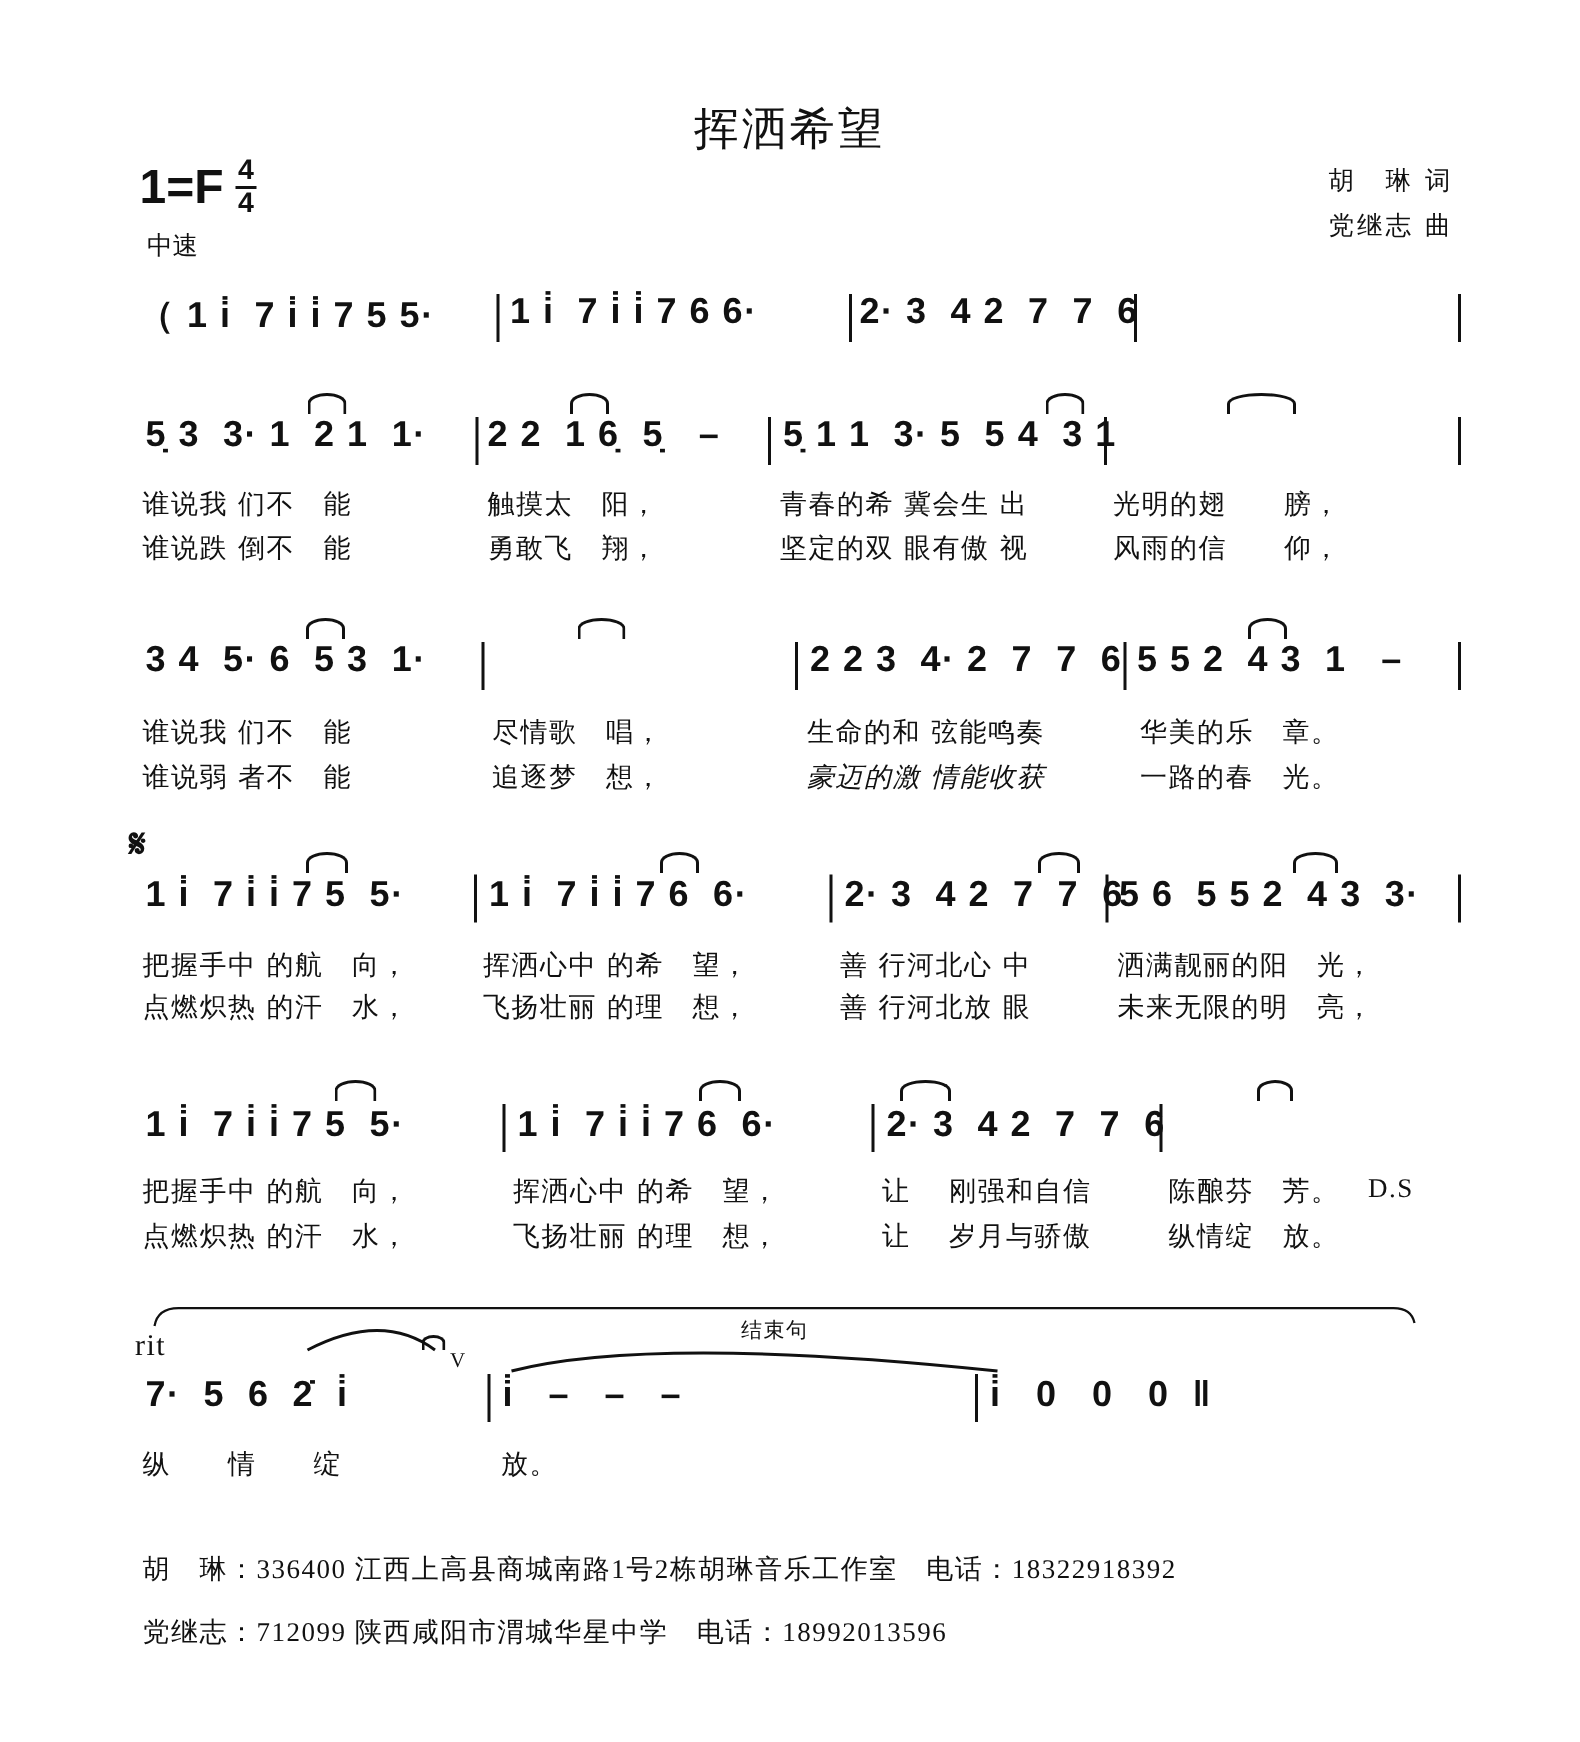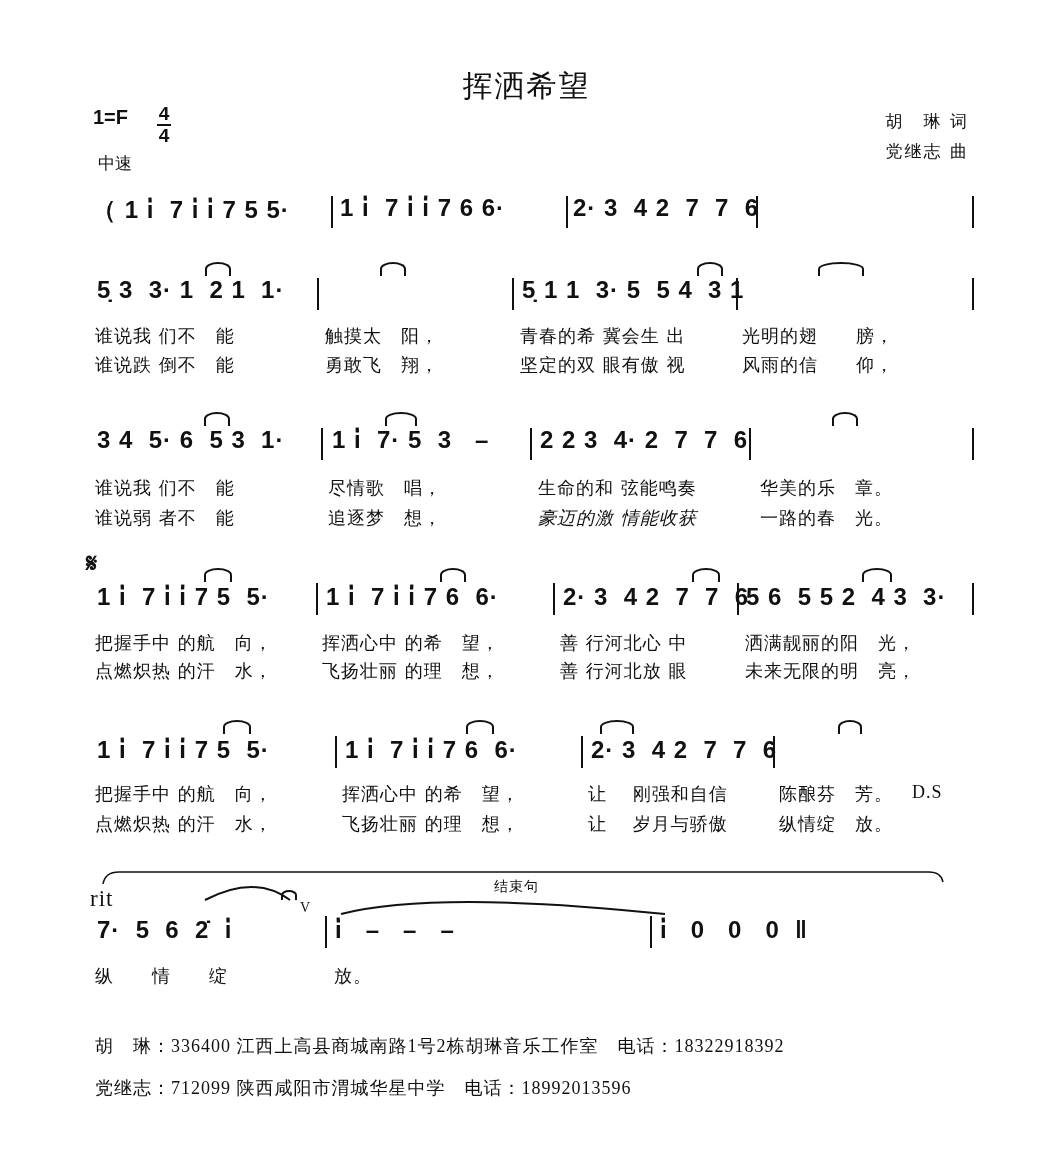--- a/index.html
+++ b/index.html
@@ -1,19 +1,19 @@
 <!DOCTYPE html>
 <html><head>
 <meta charset="utf-8">
 <style>
   html, body { margin:0; padding:0; background:#ffffff; }
   body { width:1053px; height:1161px; position:relative; overflow:hidden; color:#111; font-family:"DejaVu Serif", serif; }
   .abs { position:absolute; }
   .title { left:0; width:1053px; top:66px; text-align:center; font-size:30px; letter-spacing:2px; font-family:"DejaVu Serif", serif; }
-  .key { left:93px; top:106px; font-size:20px; font-weight:bold; font-family:"Liberation Sans", sans-serif; }
+  .key { left:93px; top:106px; font-size:32px; font-weight:bold; font-family:"Liberation Sans", sans-serif; }
   .ts { left:157px; top:104px; font-size:19px; font-weight:bold; line-height:20px; text-align:center; font-family:"Liberation Sans", sans-serif; }
   .ts .line { width:14px; border-top:2px solid #111; margin:0 auto; }
   .tempo { left:98px; top:152px; font-size:17px; }
   .credits { right:84px; top:106px; font-size:17px; line-height:30px; letter-spacing:2px; }
   .sys { left:0; width:1053px; }
   .notes { position:absolute; top:0; height:36px; font-family:"Liberation Sans", sans-serif; font-weight:bold; font-size:24px; white-space:pre; letter-spacing:1px; }
   .bar { position:absolute; width:2px; background:#111; }
   .lyric { position:absolute; font-size:18px; white-space:pre; letter-spacing:1px; }
   .arc { position:absolute; border:2px solid #111; border-bottom:none; border-radius:50% 50% 0 0; }
   .segno { left:86px; top:548px; font-size:26px; font-weight:bold; font-family:"DejaVu Sans", sans-serif; }
@@ -46,44 +46,45 @@
   <div class="bar" style="left:972px;top:2px;height:32px;"></div>
 </div>
 
 <div class="abs sys" style="top:262px;height:120px;">
   <div class="arc" style="left:205px;top:0px;width:22px;height:12px;"></div>
   <div class="arc" style="left:380px;top:0px;width:22px;height:12px;"></div>
   <div class="arc" style="left:697px;top:0px;width:22px;height:12px;"></div>
   <div class="arc" style="left:818px;top:0px;width:42px;height:12px;"></div>
   <div class="notes" style="left:97px;top:14px;">5̣ 3  3· 1  2 1  1·</div>
   <div class="bar" style="left:317px;top:16px;height:32px;"></div>
+  <div class="notes" style="left:325px;top:14px;">2 2  1 6̣  5̣   –</div>
   <div class="bar" style="left:512px;top:16px;height:32px;"></div>
   <div class="notes" style="left:522px;top:14px;">5̣ 1 1  3· 5  5 4  3 1</div>
   <div class="bar" style="left:736px;top:16px;height:32px;"></div>
   <div class="bar" style="left:972px;top:16px;height:32px;"></div>
   <div class="lyric" style="left:95px;top:62px;">谁说我 们不　能</div>
   <div class="lyric" style="left:325px;top:62px;">触摸太　阳，</div>
   <div class="lyric" style="left:520px;top:62px;">青春的希 冀会生 出</div>
   <div class="lyric" style="left:742px;top:62px;">光明的翅　　膀，</div>
   <div class="lyric" style="left:95px;top:91px;">谁说跌 倒不　能</div>
   <div class="lyric" style="left:325px;top:91px;">勇敢飞　翔，</div>
   <div class="lyric" style="left:520px;top:91px;">坚定的双 眼有傲 视</div>
   <div class="lyric" style="left:742px;top:91px;">风雨的信　　仰，</div>
 </div>
 
 <div class="abs sys" style="top:412px;height:120px;">
   <div class="arc" style="left:204px;top:0px;width:22px;height:12px;"></div>
   <div class="arc" style="left:385px;top:0px;width:28px;height:12px;"></div>
   <div class="arc" style="left:832px;top:0px;width:22px;height:12px;"></div>
   <div class="notes" style="left:97px;top:14px;">3 4  5· 6  5 3  1·</div>
   <div class="bar" style="left:321px;top:16px;height:32px;"></div>
-  <div class="notes" style="left:332px;top:14px;">1 i̇  7· 5  3   –</div>
   <div class="bar" style="left:530px;top:16px;height:32px;"></div>
   <div class="notes" style="left:540px;top:14px;">2 2 3  4· 2  7  7  6</div>
   <div class="bar" style="left:749px;top:16px;height:32px;"></div>
+  <div class="notes" style="left:758px;top:14px;">5 5 2  4 3  1   –</div>
   <div class="bar" style="left:972px;top:16px;height:32px;"></div>
   <div class="lyric" style="left:95px;top:64px;">谁说我 们不　能</div>
   <div class="lyric" style="left:328px;top:64px;">尽情歌　唱，</div>
   <div class="lyric" style="left:538px;top:64px;">生命的和 弦能鸣奏</div>
   <div class="lyric" style="left:760px;top:64px;">华美的乐　章。</div>
   <div class="lyric" style="left:95px;top:94px;">谁说弱 者不　能</div>
   <div class="lyric" style="left:328px;top:94px;">追逐梦　想，</div>
   <div class="lyric" style="left:538px;top:94px;font-style:italic;">豪迈的激 情能收获</div>
   <div class="lyric" style="left:760px;top:94px;">一路的春　光。</div>
 </div>
@@ -134,21 +135,21 @@
   <div class="lyric" style="left:588px;top:94px;">让　 岁月与骄傲</div>
   <div class="lyric" style="left:779px;top:94px;">纵情绽　放。</div>
 </div>
 
 <div class="abs sys" style="top:866px;height:130px;">
   <svg class="abs" style="left:95px;top:0;" width="860" height="70">
     <path d="M8,18 Q10,6 24,6 L834,6 Q846,6 848,16" fill="none" stroke="#111" stroke-width="1.5"></path>
     <path d="M110,34 Q160,8 195,34" fill="none" stroke="#111" stroke-width="2"></path>
     <path d="M246,48 Q340,24 570,48" fill="none" stroke="#111" stroke-width="2"></path>
   </svg>
-  <div class="lyric" style="left:90px;top:20px;font-family:'Liberation Serif',serif;font-size:23px;">rit</div>
+  <div class="lyric" style="left:90px;top:20px;font-family:'Liberation Serif',serif;font-size:20px;">rit</div>
   <div class="lyric small" style="left:494px;top:12px;">结束句</div>
   <div class="arc" style="left:281px;top:24px;width:12px;height:8px;"></div>
   <div class="lyric" style="left:300px;top:34px;font-size:14px;font-family:'Liberation Serif',serif;">V</div>
   <div class="notes" style="left:97px;top:50px;">7·  5  6  2̇  i̇</div>
   <div class="bar" style="left:325px;top:50px;height:32px;"></div>
   <div class="notes" style="left:335px;top:50px;">i̇   –   –   –</div>
   <div class="bar" style="left:650px;top:50px;height:32px;"></div>
   <div class="notes" style="left:660px;top:50px;">i̇   0   0   0  ‖</div>
   <div class="lyric" style="left:95px;top:98px;">纵　　情　　绽</div>
   <div class="lyric" style="left:334px;top:98px;">放。</div>

